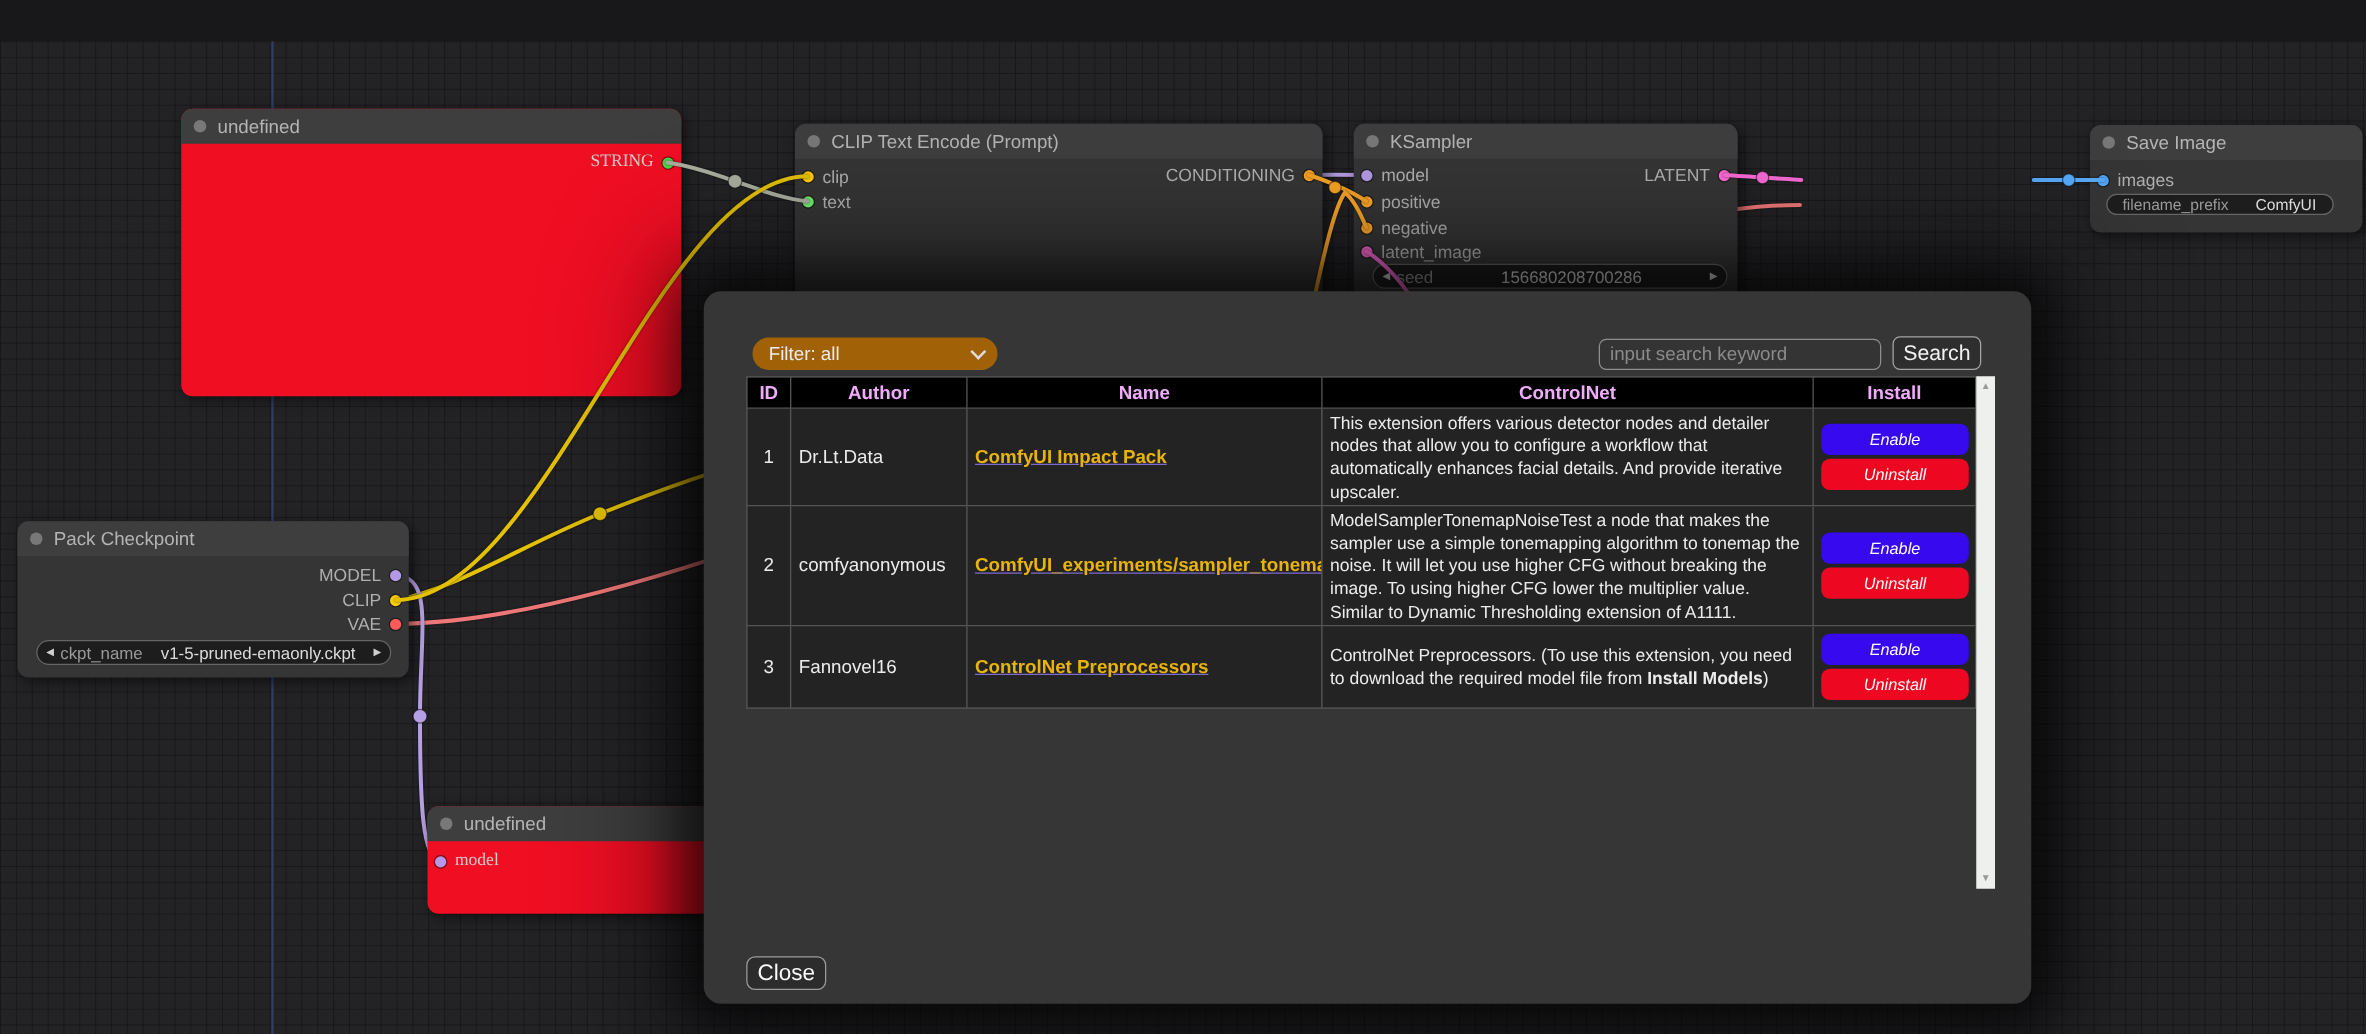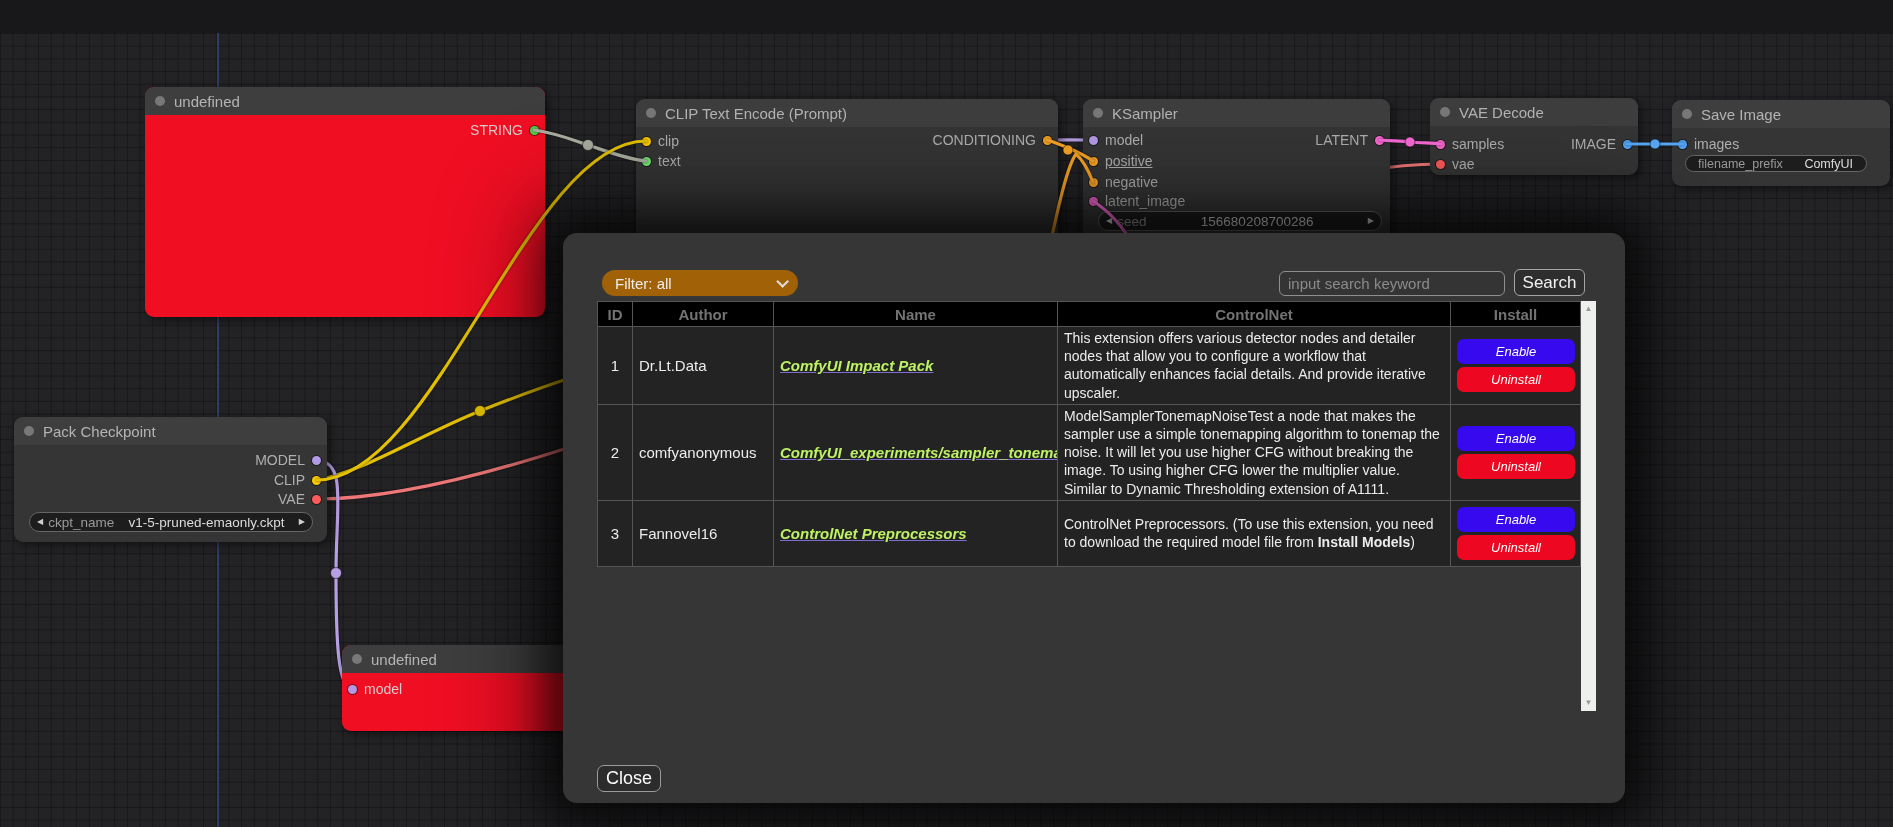--- a/index.html
+++ b/index.html
@@ -21,43 +21,43 @@
   
   .node{position:absolute;background:#353535;border-radius:9px;box-shadow:3px 3px 10px rgba(0,0,0,.5);}
   .node.error{background:#f00e23;}
   .node-title{height:28px;background:#3e3e3e;border-radius:9px 9px 0 0;display:flex;align-items:center;gap:9px;padding-left:10px;font-size:15px;color:#b4b4b4;}
   .tdot{width:10px;height:10px;border-radius:50%;background:#787878;flex:0 0 auto;}
   .slot{position:absolute;display:flex;align-items:center;gap:7px;height:18px;font-size:14px;color:#afafaf;}
   .slot.in{left:6px;}
   .slot.out{right:6px;}
   .sdot{width:9px;height:9px;border-radius:50%;box-shadow:0 0 0 1px rgba(0,0,0,.45);flex:0 0 auto;}
   .slot .lbl{white-space:nowrap;}
-  .node.error .slot .lbl{color:#d6cccc;}
+  .node.error .slot .lbl{color:#d6cccc;font-family:Liberation Serif, serif;}
   .widget{position:absolute;height:20px;box-sizing:border-box;background:#1d1d1d;border:1px solid #666;border-radius:10px;display:flex;align-items:center;padding:0 7px;font-size:13.5px;color:#9a9a9a;}
   .widget .arr{font-size:8px;color:#d0d0d0;line-height:1;}
   .widget .wname{margin-left:5px;white-space:nowrap;}
   .widget .wval{flex:1;text-align:center;color:#dcdcdc;white-space:nowrap;}
   .widget.textw .wval{text-align:right;padding-right:6px;}
 
   
   .dialog{position:absolute;left:563px;top:200px;width:1062px;height:570px;background:#363636;border-radius:14px;
     box-shadow:0 0 40px 18px rgba(0,0,0,.62),0 0 90px 40px rgba(0,0,0,.35);}
   .filter{position:absolute;left:39px;top:37px;width:196px;height:26px;background:#a16207;border-radius:13px;color:#ececec;font-size:15px;display:flex;align-items:center;padding:0 13px;box-sizing:border-box;cursor:pointer;}
   .filter .chev{margin-left:auto;width:7px;height:7px;border-right:2px solid #ddd;border-bottom:2px solid #ddd;transform:rotate(45deg) translateY(-3px);}
   .search-input{position:absolute;left:716px;top:38px;width:226px;height:25px;box-sizing:border-box;background:#343434;border:1.5px solid #8f8f8f;border-radius:6px;color:#ddd;font-size:15px;padding:0 8px;font-family:inherit;outline:none;}
   .search-input::placeholder{color:#8b8b8b;}
   .search-btn{position:absolute;left:951px;top:36px;width:71px;height:27px;background:#2e2e2e;border:1.5px solid #a5a5a5;border-radius:6px;color:#f2f2f2;font-size:17px;font-family:inherit;cursor:pointer;}
   .scrollwrap{position:absolute;left:34px;top:68px;width:999px;height:410px;}
   table.ext{border-collapse:collapse;width:983px;table-layout:fixed;}
-  .ext th{background:#000;color:#737373;font-size:15px;font-weight:bold;height:24px;border:1.5px solid #555;padding:0 4px;}
+  .ext th{background:#000;color:#f0abfc;font-size:15px;font-weight:bold;height:24px;border:1.5px solid #555;padding:0 4px;}
   .ext td{background:#232323;color:#ececec;font-size:15px;border:1.5px solid #555;padding:2px 6px;vertical-align:middle;}
   .ext td.c{text-align:center;}
   .ext td.desc{font-size:14px;line-height:18.2px;}
   .ext td.name{white-space:nowrap;overflow:hidden;}
-  .name-link{color:#bef264;font-weight:bold;font-size:15px;text-decoration:underline;text-decoration-color:#7e6bd0;cursor:pointer;font-style:italic;}
+  .name-link{color:#eab308;font-weight:bold;font-size:15px;text-decoration:underline;text-decoration-color:#7e6bd0;cursor:pointer;}
   .install-btn{display:block;margin:3.5px auto;width:118px;height:25px;border:none;border-radius:7px;color:#fff;font-size:13px;line-height:23px;font-family:inherit;cursor:pointer;font-style:italic;}
   .vscroll{position:absolute;right:0;top:0;width:15px;height:410px;background:#eef0ee;display:flex;flex-direction:column;justify-content:space-between;align-items:center;}
   .vscroll .sarr{color:#999;font-size:8px;padding:4px 0;line-height:1;}
   .close-btn{position:absolute;left:34px;top:532px;width:64px;height:27px;background:#2c2c2c;border:1.5px solid #9b9b9b;border-radius:7px;color:#fafafa;font-size:18px;font-family:inherit;cursor:pointer;}
 </style>
 </head>
 <body>
 
 <div id="root">
   <div class="vline"></div>
@@ -103,21 +103,21 @@
 
   <div class="node" style="left:1083px;top:66px;width:307px;height:150px;">
     <div class="node-title">
       <span class="tdot"></span>
       <span>KSampler</span>
     </div>
     <div class="slot in" style="top:32px;">
       <span class="sdot" style="background:#b49ae6;"></span>
       <span class="lbl">model</span>
     </div>
-    <div class="slot in" style="top:53px;text-decoration:underline;">
+    <div class="slot in" style="top:53px;">
       <span class="sdot" style="background:#ffa726;"></span>
       <span class="lbl">positive</span>
     </div>
     <div class="slot in" style="top:74px;">
       <span class="sdot" style="background:#ffa726;"></span>
       <span class="lbl">negative</span>
     </div>
     <div class="slot in" style="top:93px;">
       <span class="sdot" style="background:#ff6ad5;"></span>
       <span class="lbl">latent_image</span>
@@ -127,38 +127,20 @@
       <span class="sdot" style="background:#ff6ad5;"></span>
     </div>
     <div class="widget" style="left:15px;top:112px;width:284px;">
       <span class="arr">◀</span>
       <span class="wname">seed</span>
       <span class="wval">156680208700286</span>
       <span class="arr">▶</span>
     </div>
   </div>
 
-  <div class="node" style="left:1430px;top:65px;width:208px;height:77px;">
-    <div class="node-title">
-      <span class="tdot"></span>
-      <span>VAE Decode</span>
-    </div>
-    <div class="slot in" style="top:37px;">
-      <span class="sdot" style="background:#ff6ad5;"></span>
-      <span class="lbl">samples</span>
-    </div>
-    <div class="slot in" style="top:57px;">
-      <span class="sdot" style="background:#ff5a5a;"></span>
-      <span class="lbl">vae</span>
-    </div>
-    <div class="slot out" style="top:37px;">
-      <span class="lbl">IMAGE</span>
-      <span class="sdot" style="background:#54a8ff;"></span>
-    </div>
-  </div>
 
   <div class="node" style="left:1672px;top:67px;width:218px;height:86px;">
     <div class="node-title">
       <span class="tdot"></span>
       <span>Save Image</span>
     </div>
     <div class="slot in" style="top:35px;">
       <span class="sdot" style="background:#54a8ff;"></span>
       <span class="lbl">images</span>
     </div>

